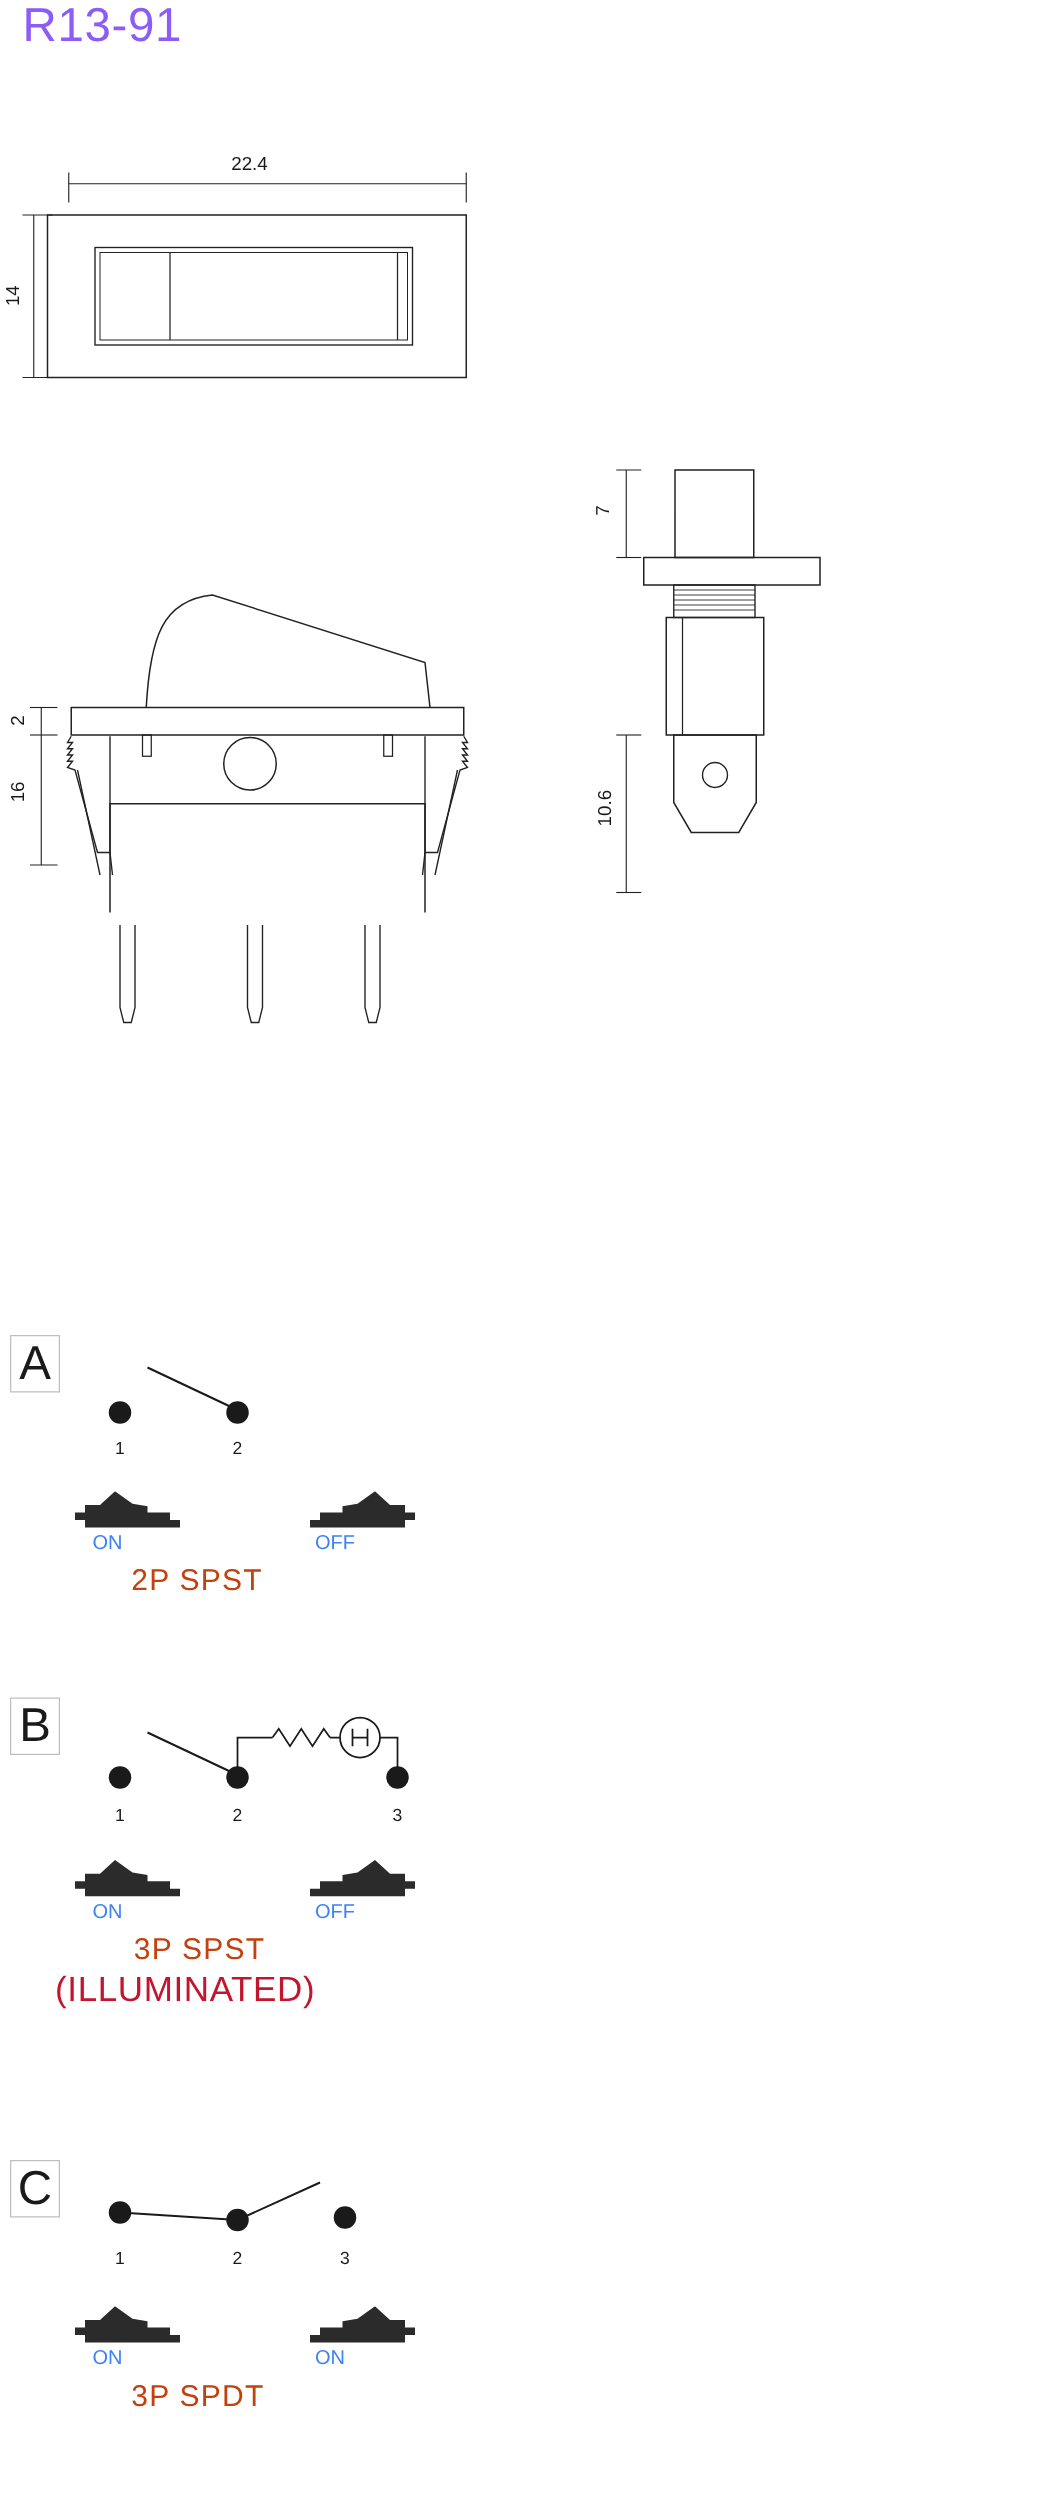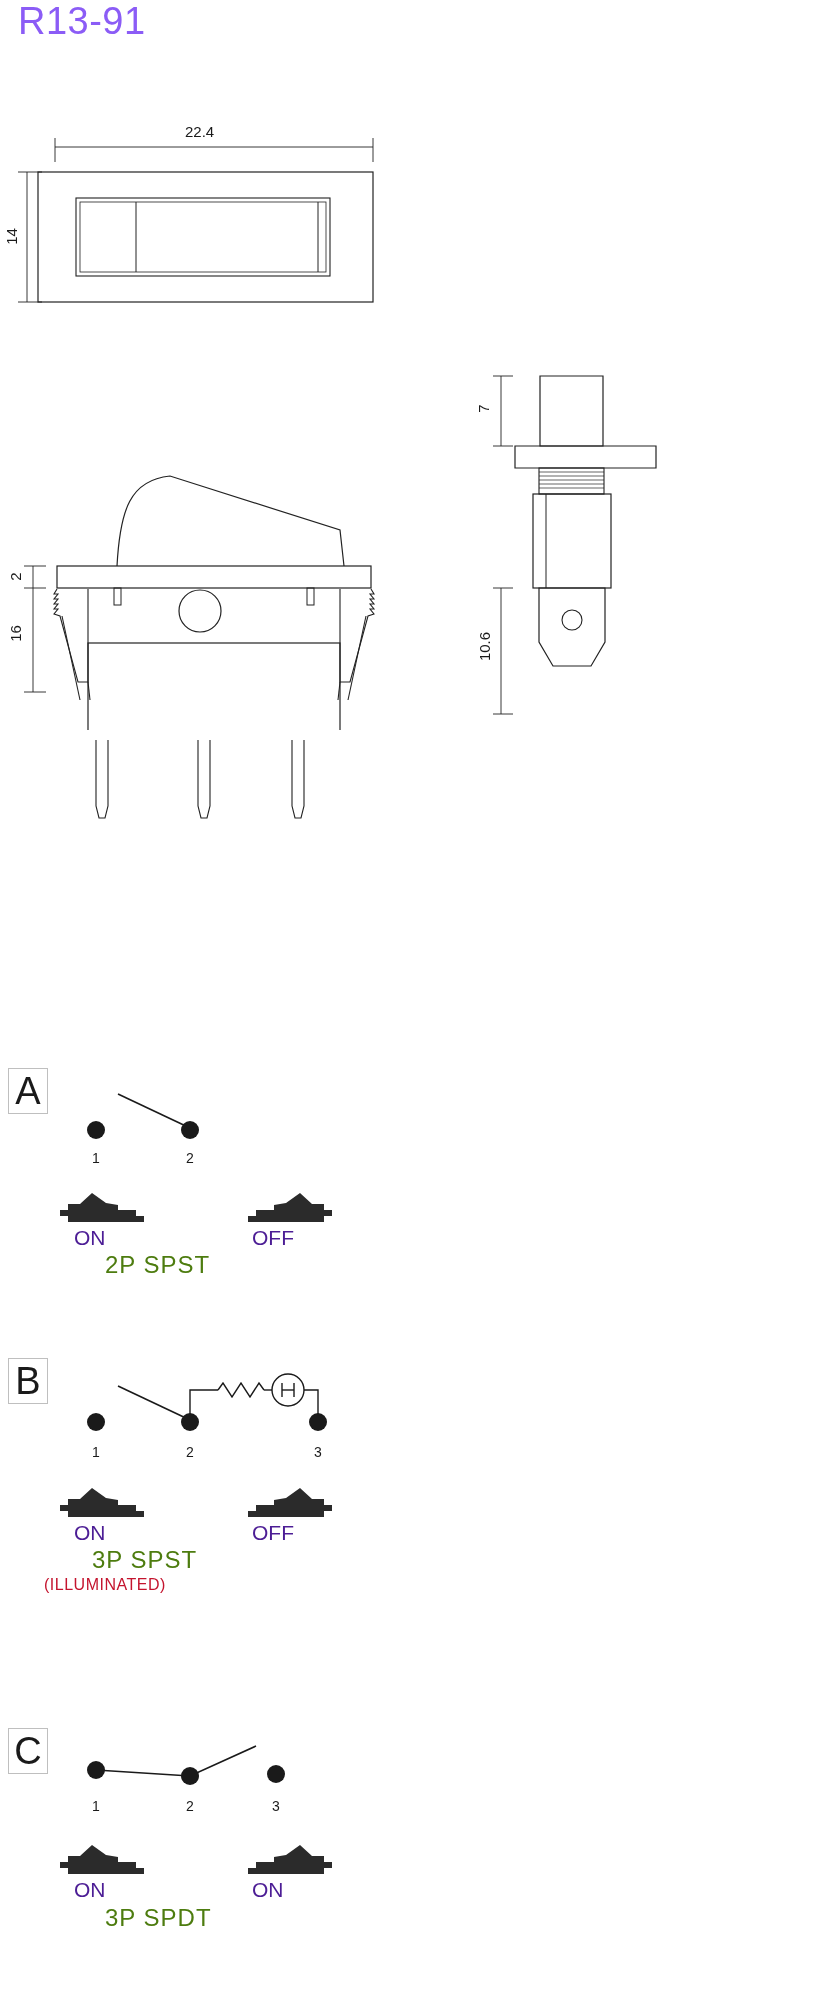--- a/index.html
+++ b/index.html
@@ -14,23 +14,23 @@
   }
   .dim-label{font-size:15px;color:#1a1a1a;font-family:"Liberation Sans",sans-serif;}
   .dim-vert{transform:rotate(-90deg);transform-origin:center center;}
   svg{display:block;}
   .sec-box{
     border:1px solid #bfbfbf;background:#fff;
     width:38px;height:44px;display:flex;align-items:center;justify-content:center;
     font-size:38px;line-height:1;color:#1a1a1a;font-weight:400;
   }
   .term-num{font-size:14px;color:#1a1a1a;text-align:center;}
-  .state-label{font-size:21px;color:#4c1d95;letter-spacing:0px;}
-  .circuit-name{font-size:24px;color:#4d7c0f;letter-spacing:1px;font-weight:400;}
-  .illum{font-size:16px;letter-spacing:.5px;font-weight:400;}
+  .state-label{font-size:16px;color:#3b82f6;letter-spacing:0px;}
+  .circuit-name{font-size:24px;color:#c2410c;letter-spacing:1px;font-weight:400;}
+  .illum{font-size:28px;letter-spacing:.5px;font-weight:400;}
 </style>
 </head>
 <body>
 
 <div class="abs" id="part-title">R13-91</div>
 
 <div class="abs" style="left:0px;top:120px;width:420px;height:210px;">
   <svg width="420" height="210" viewBox="0 0 420 210">
     <g fill="none" stroke="#222" stroke-width="1">
 
@@ -188,21 +188,21 @@
   <svg class="abs" style="left:60px;top:138px;" width="100" height="34" viewBox="0 0 100 34">
     <path d="M0,17 L8,17 L8,11 L20,11 L32,0 L46,10 L58,12 L58,17 L76,17 L76,23 L84,23 L84,29 L8,29 L8,23 L0,23 Z" fill="#2b2b2b"></path>
   </svg>
   <div class="abs state-label" style="left:74px;top:171px;">ON</div>
 
   <svg class="abs" style="left:232px;top:138px;" width="100" height="34" viewBox="0 0 100 34">
     <path d="M100,17 L92,17 L92,11 L80,11 L68,0 L54,10 L42,12 L42,17 L24,17 L24,23 L16,23 L16,29 L92,29 L92,23 L100,23 Z" fill="#2b2b2b"></path>
   </svg>
   <div class="abs state-label" style="left:252px;top:171px;">OFF</div>
 
-  <div class="abs circuit-name" style="left:92px;top:196px;">3P SPST</div>
+  <div class="abs circuit-name" style="left:107px;top:196px;">3P SPST</div>
   <div class="abs illum" style="left:44px;top:226px;color:#C4142E;">(ILLUMINATED)</div>
 </div>
 
 <div class="abs" style="left:0px;top:1640px;width:420px;height:363px;">
   <div class="abs sec-box" style="left:8px;top:88px;">C</div>
 
   <svg class="abs" style="left:70px;top:92px;" width="260" height="80" viewBox="0 0 260 80">
     <polyline points="26,38 120,44 186,14" fill="none" stroke="#1a1a1a" stroke-width="1.6"></polyline>
     <circle cx="26" cy="38" r="9" fill="#1a1a1a"></circle>
     <circle cx="120" cy="44" r="9" fill="#1a1a1a"></circle>

